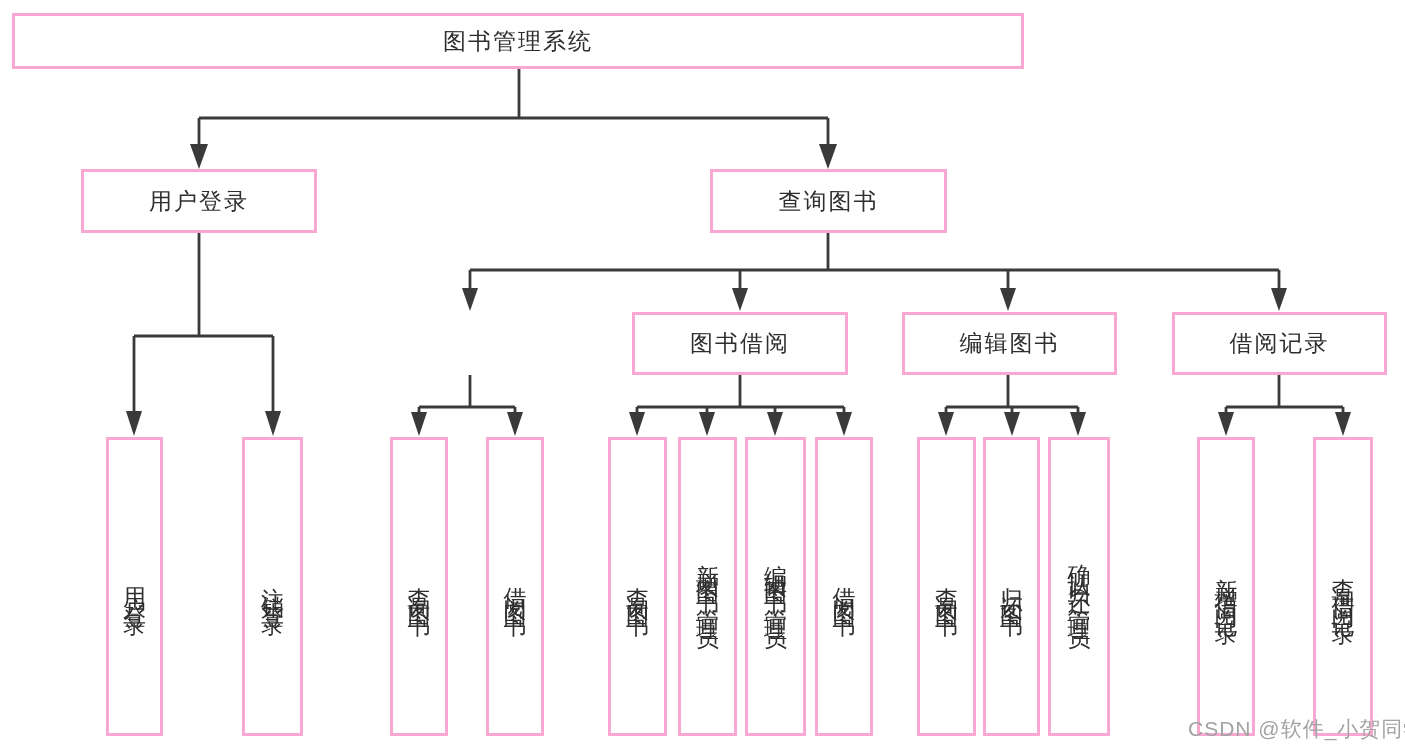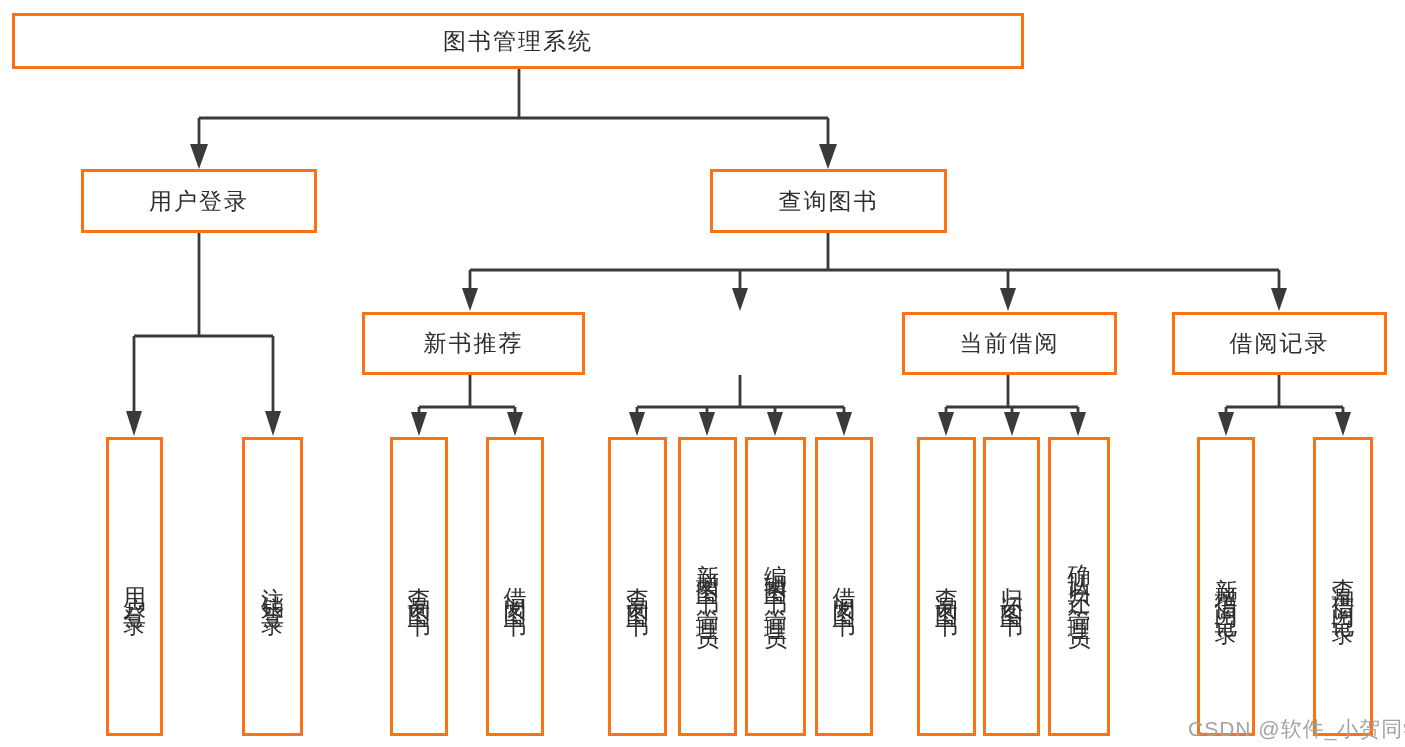--- a/index.html
+++ b/index.html
@@ -16,21 +16,21 @@
   }
   .connectors {
     position: absolute;
     left: 0; top: 0;
     z-index: 1;
   }
   .node {
     position: absolute;
     box-sizing: border-box;
     background: #ffffff;
-    border: 3px solid #f97316;
+    border: 3px solid #f9a8d4;
     display: flex;
     align-items: center;
     justify-content: center;
     color: #2e2e2e;
     z-index: 2;
   }
   .node .h-label {
     font-size: 23px;
     letter-spacing: 2px;
     white-space: nowrap;
@@ -129,25 +129,25 @@
     <span class="h-label">图书管理系统</span>
   </div>
 
   <div class="node" style="left:81px;top:169px;width:236px;height:64px">
     <span class="h-label">用户登录</span>
   </div>
   <div class="node" style="left:710px;top:169px;width:237px;height:64px">
     <span class="h-label">查询图书</span>
   </div>
 
-  <div class="node" style="left:362px;top:312px;width:223px;height:63px">
-    <span class="h-label">新书推荐</span>
+  <div class="node" style="left:632px;top:312px;width:216px;height:63px">
+    <span class="h-label">图书借阅</span>
   </div>
   <div class="node" style="left:902px;top:312px;width:215px;height:63px">
-    <span class="h-label">当前借阅</span>
+    <span class="h-label">编辑图书</span>
   </div>
   <div class="node" style="left:1172px;top:312px;width:215px;height:63px">
     <span class="h-label">借阅记录</span>
   </div>
 
   <div class="node leaf" style="left:106px;top:437px;width:57px;height:299px">
     <span class="v-label">用户登录</span>
   </div>
   <div class="node leaf" style="left:242px;top:437px;width:61px;height:299px">
     <span class="v-label">注销登录</span>

